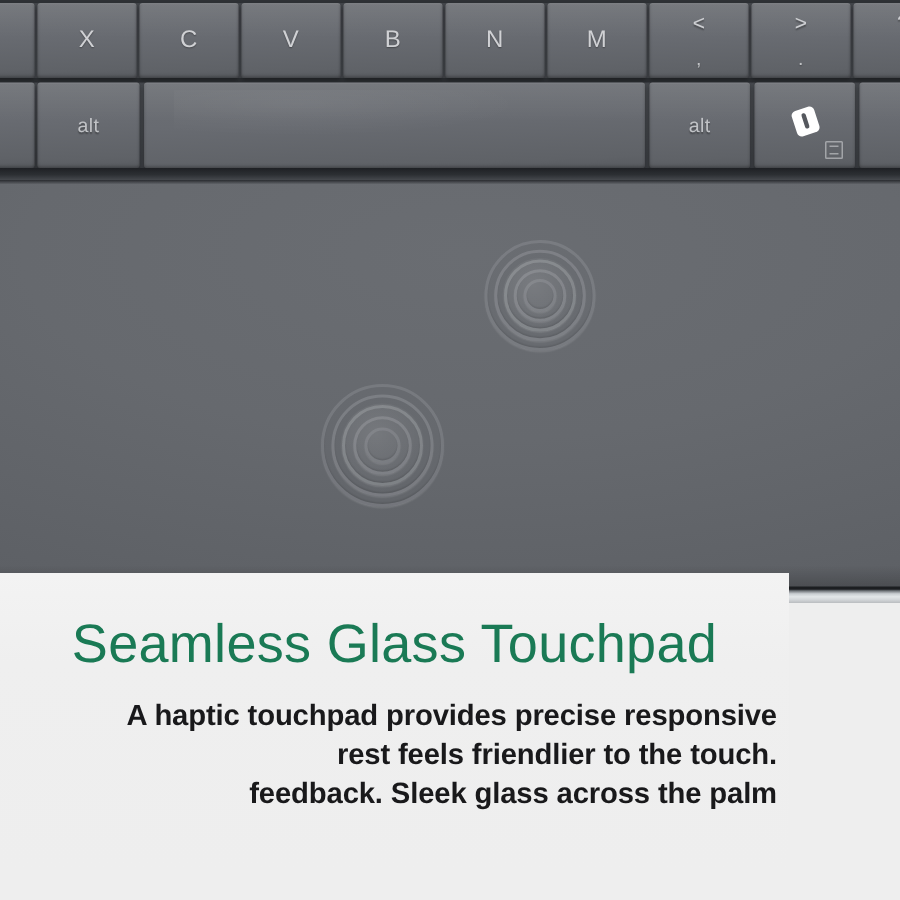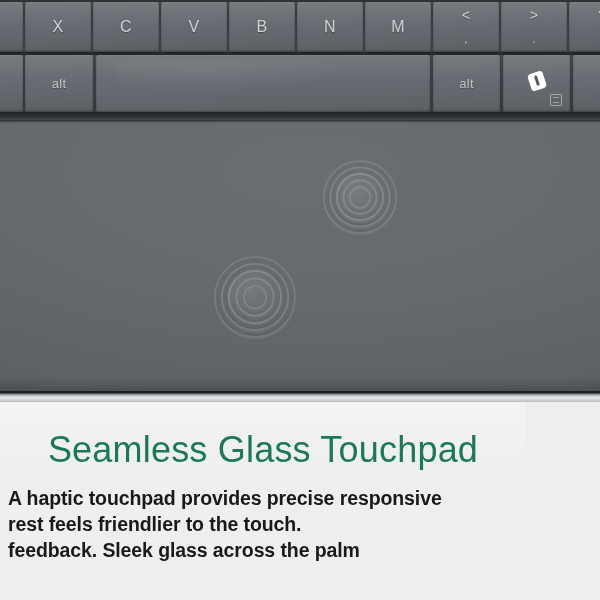--- a/index.html
+++ b/index.html
@@ -173,21 +173,21 @@
       #1c1e21 0%, #1c1e21 16%,
       #6e7277 26%,
       #c9cdd1 44%,
       #e3e6e8 62%,
       #d3d6d9 80%,
       #b9bcbf 100%);
   }
 
   
   .panel {
-    position:absolute; left:0; top:403px; width:526px; height:198px;
+    position:absolute; left:0; top:382px; width:526px; height:198px;
     background: linear-gradient(180deg,#f3f3f3 0%, #efefef 30%, #eeeeee 100%);
   }
 
   .headline {
     position:absolute;
     left:0; right:0;
     top: 28px;
     text-align:center;
     font-size: 36px;
     font-weight: 400;
@@ -196,21 +196,21 @@
     line-height: 1.05;
     white-space: nowrap;
   }
 
   .body-copy {
     position:absolute;
     left: 50%;
     transform: translateX(-50%);
     top: 83px;
     width: 510px;
-    text-align:left;
+    text-align:right;
     font-size: 19.5px;
     font-weight: 700;
     color: #19191b;
     line-height: 1.33;
     letter-spacing: -0.1px;
   }
   .body-copy .ln { display:block; }
 </style>
 </head>
 <body>

